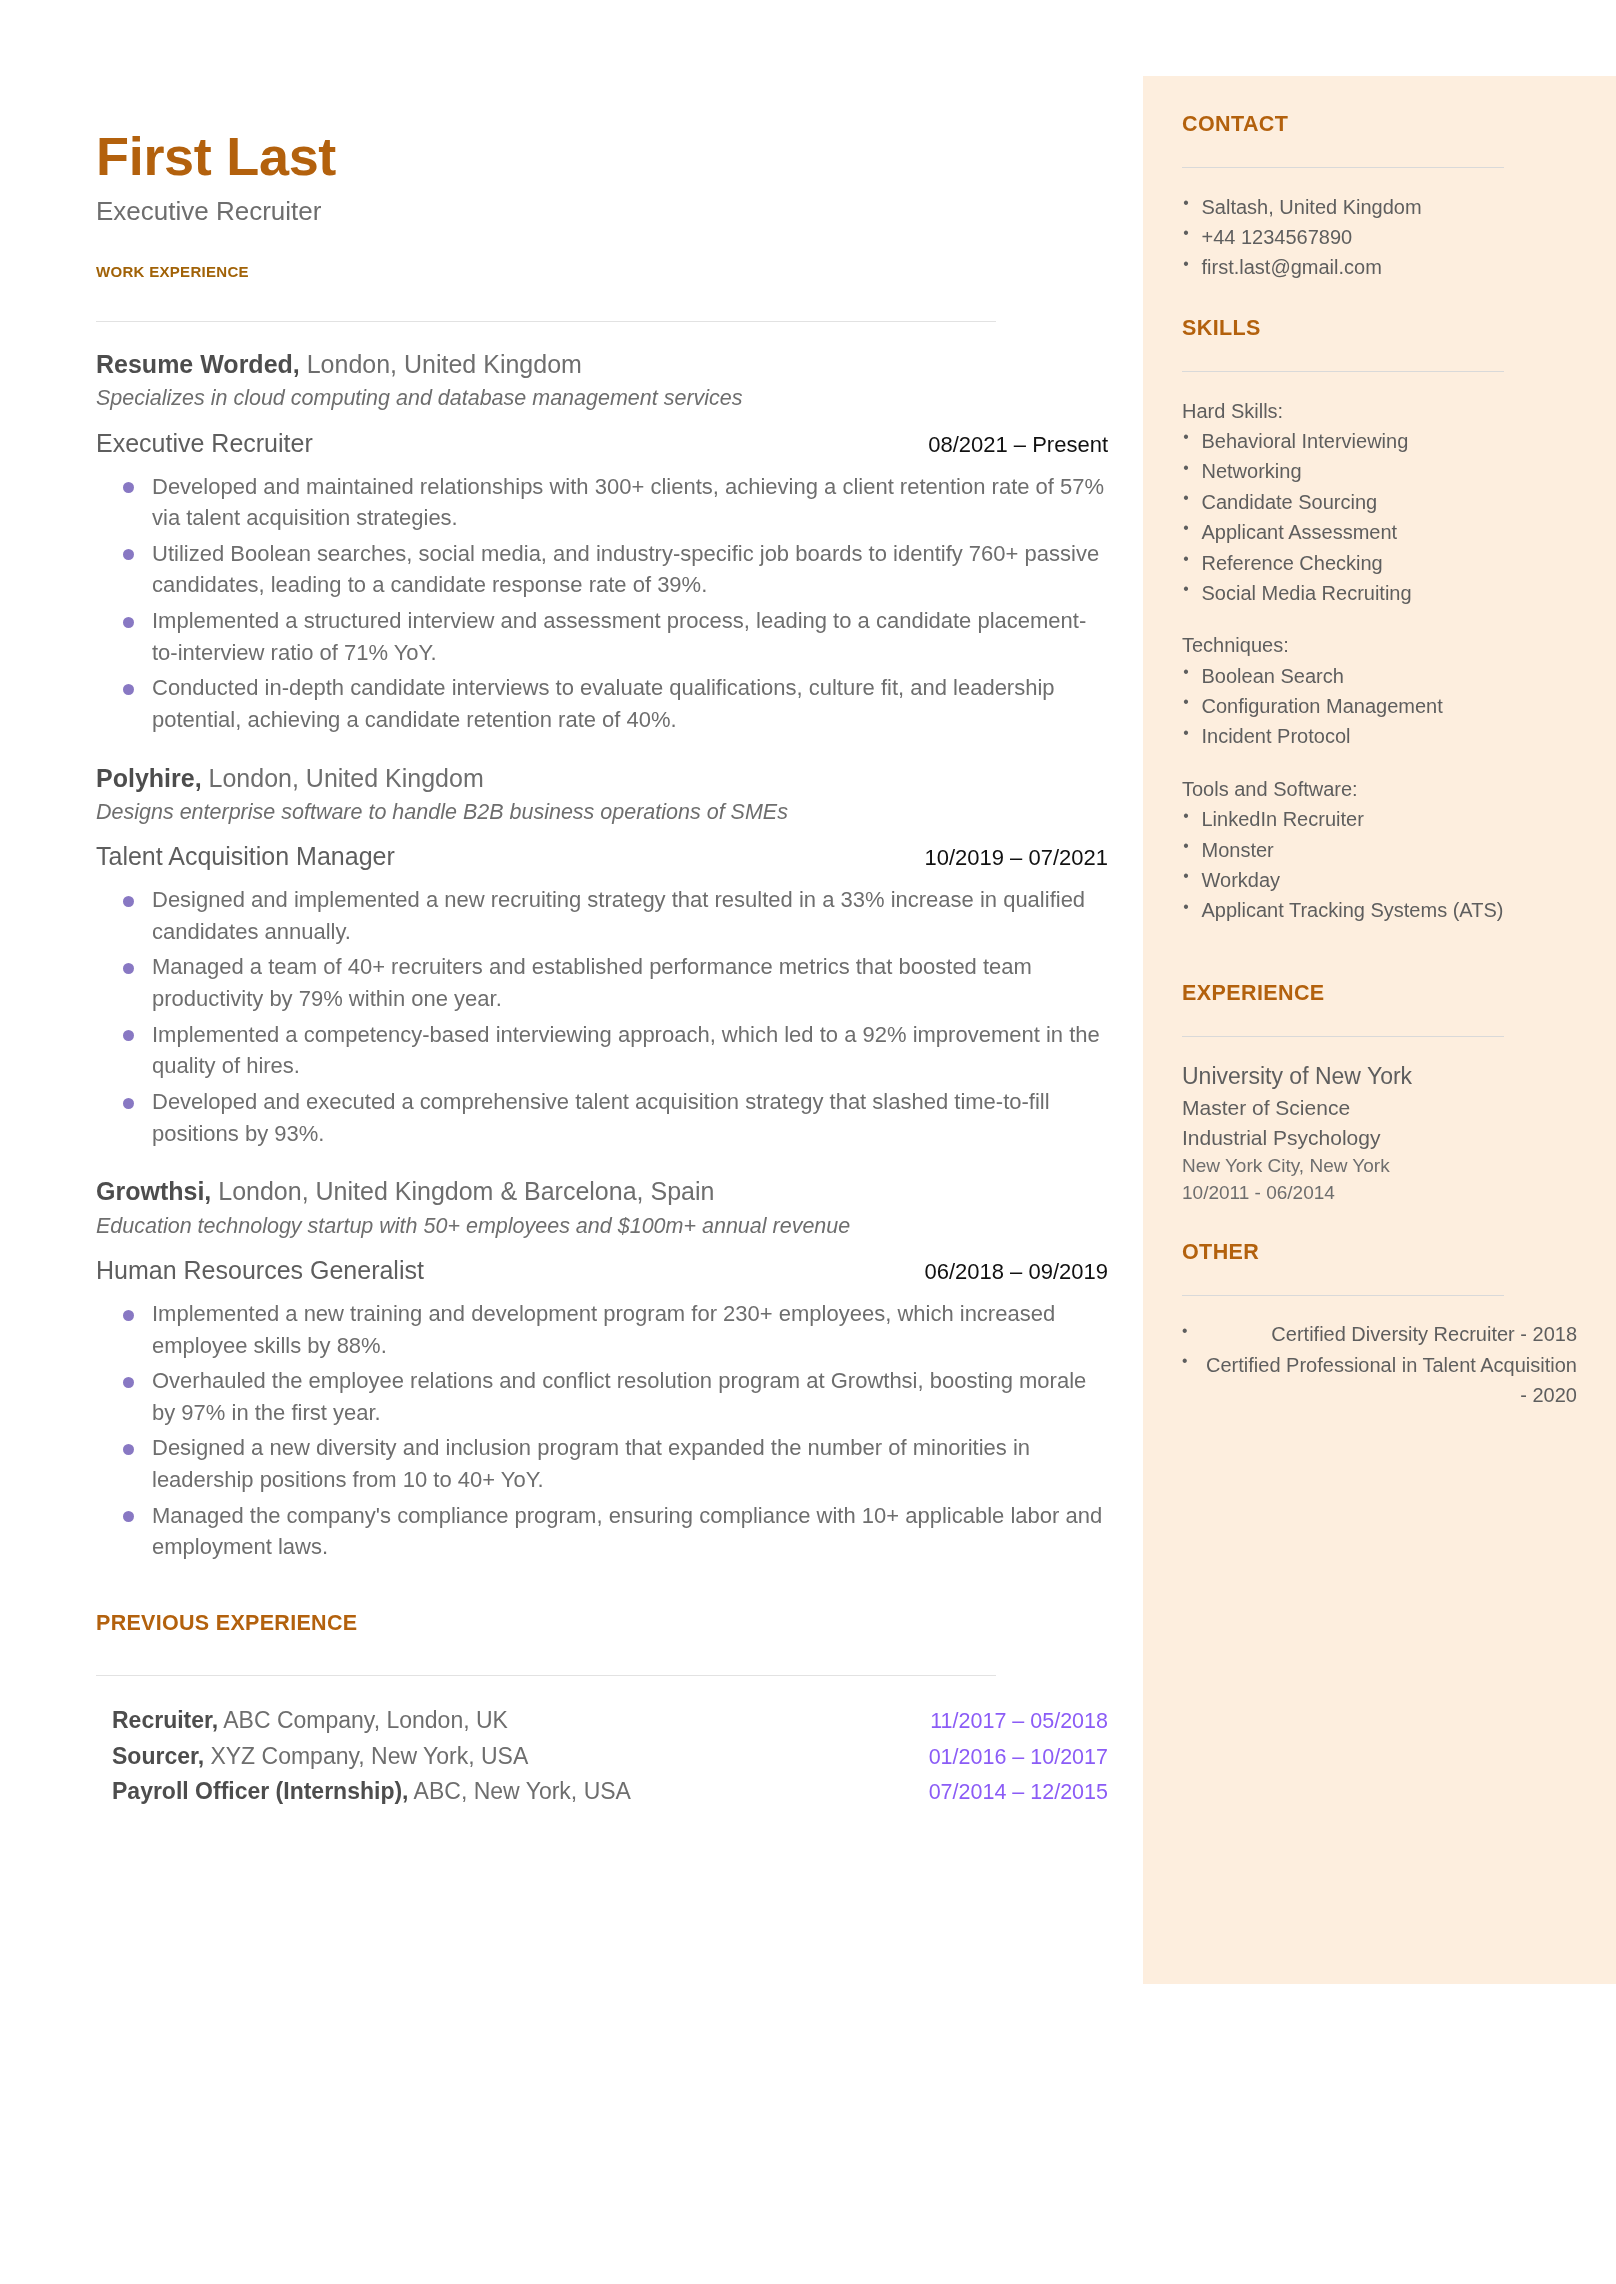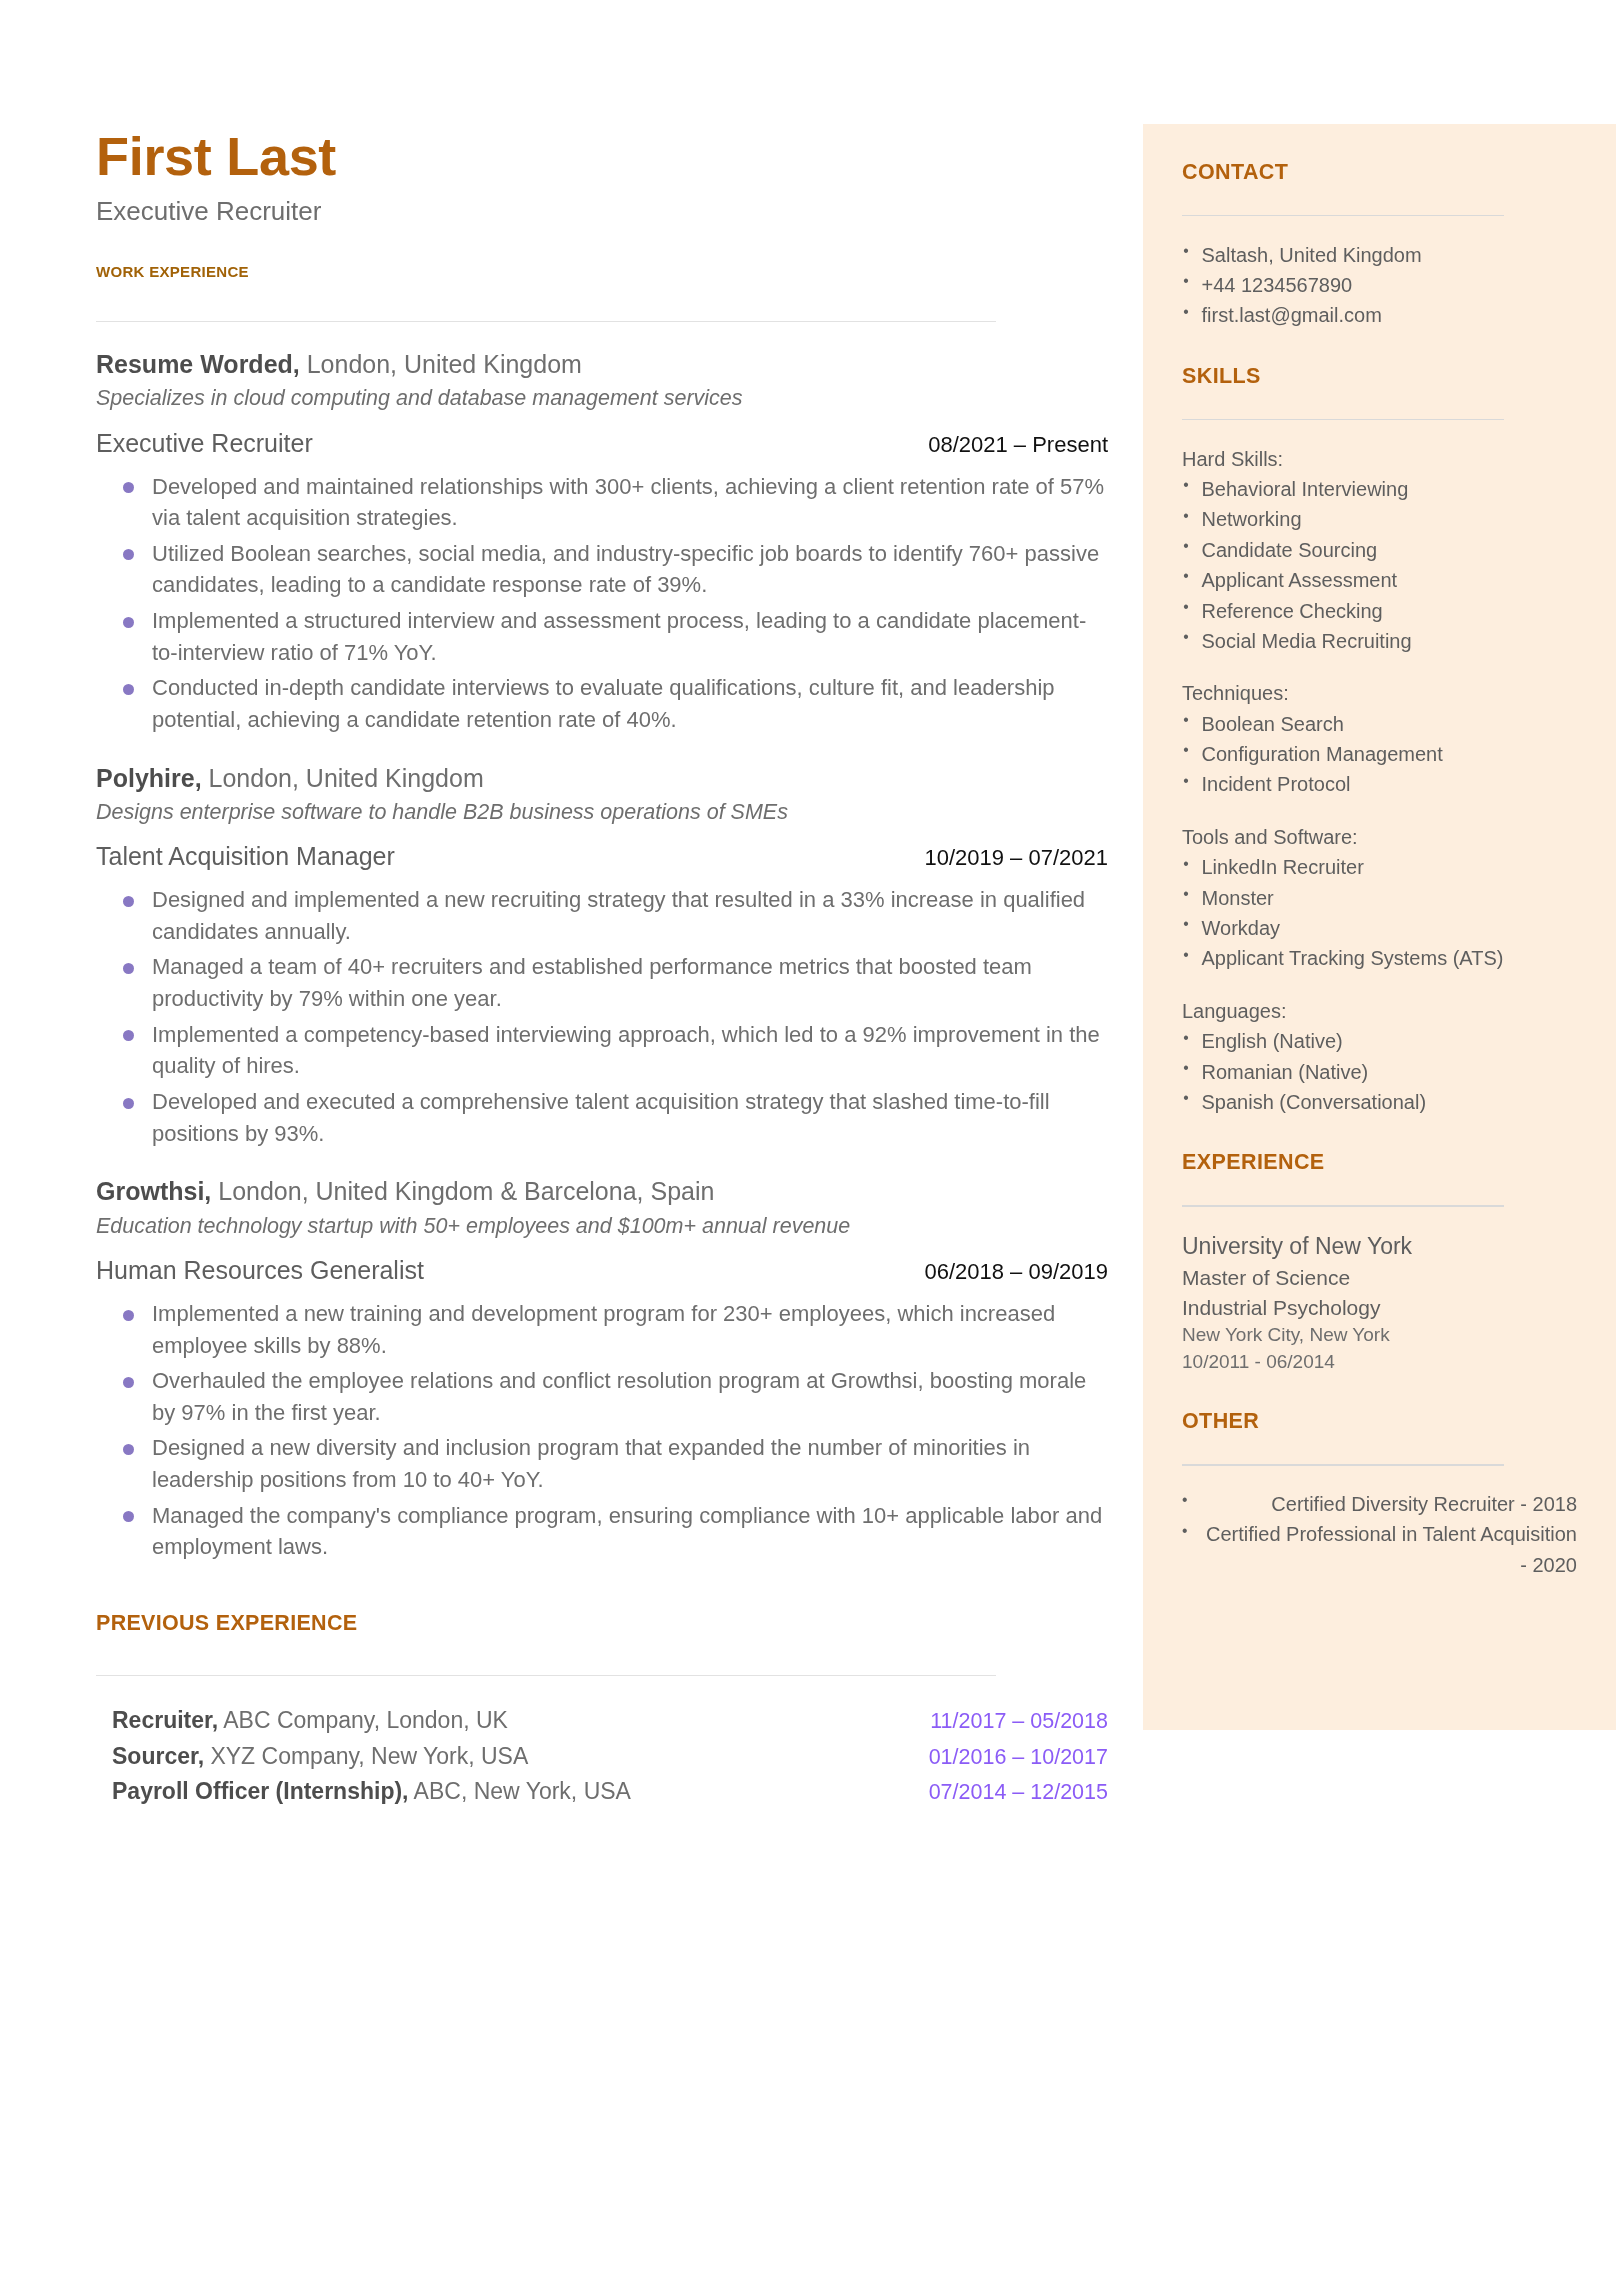--- a/index.html
+++ b/index.html
@@ -22,25 +22,24 @@
     background: #ffffff;
     overflow: hidden;
   }
 
   
   .sidebar {
     position: absolute;
     left: 1143px;
     top: 76px;
     width: 473px;
-    height: 1606px;
+    height: 1908px;
     background: #FDEEDE;
     box-sizing: border-box;
     padding: 36px 39px 0 39px;
-    margin-top: 48px;
   }
   .side-heading {
     color: #B3610D;
     font-weight: bold;
     font-size: 21.5px;
     letter-spacing: 0.4px;
     margin: 0 0 30px 0;
   }
   .side-rule {
     height: 1.3px;
@@ -379,28 +378,20 @@
       <ul class="side-list">
         <li>LinkedIn Recruiter</li>
         <li>Monster</li>
         <li>Workday</li>
         <li>Applicant Tracking Systems (ATS)</li>
       </ul>
     </div>
 
     <div class="side-gap"></div>
 
-    <div>
-      <div class="side-group-label">Languages:</div>
-      <ul class="side-list">
-        <li>English (Native)</li>
-        <li>Romanian (Native)</li>
-        <li>Spanish (Conversational)</li>
-      </ul>
-    </div>
 
     <div class="side-block-gap"></div>
 
     <div class="side-heading">EXPERIENCE</div>
     <div class="side-rule"></div>
     <div>
       <div class="edu-school">University of New York</div>
       <div class="edu-line">Master of Science</div>
       <div class="edu-line">Industrial Psychology</div>
       <div class="edu-line-small">New York City, New York</div>

